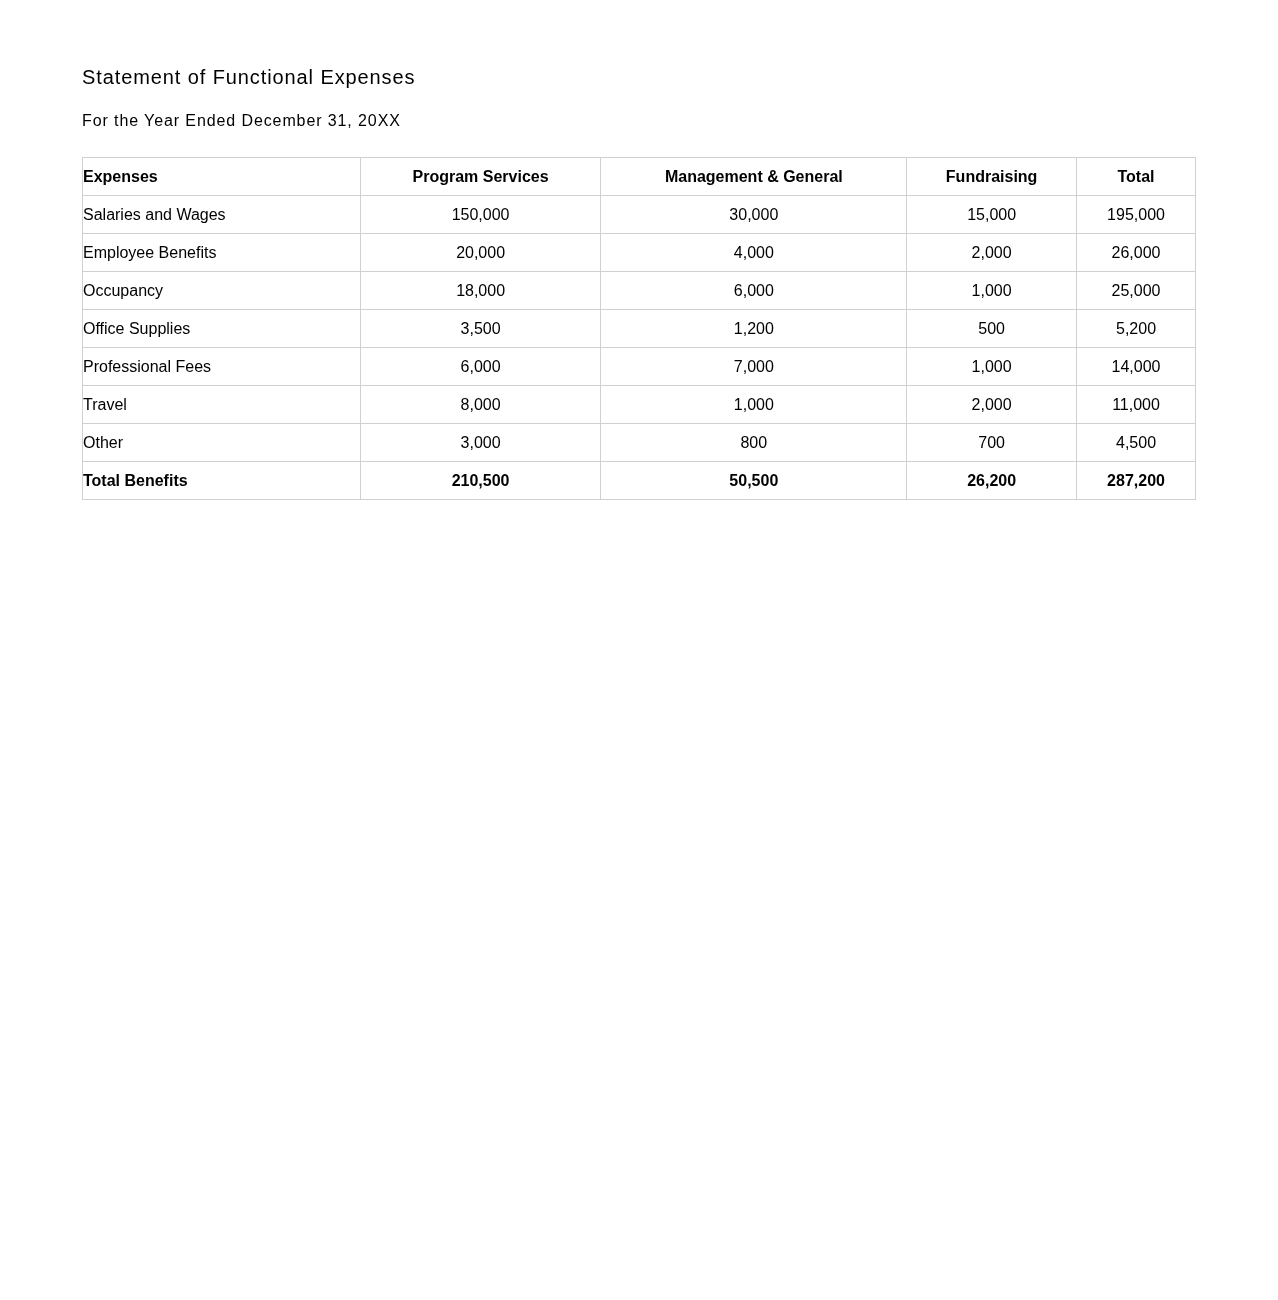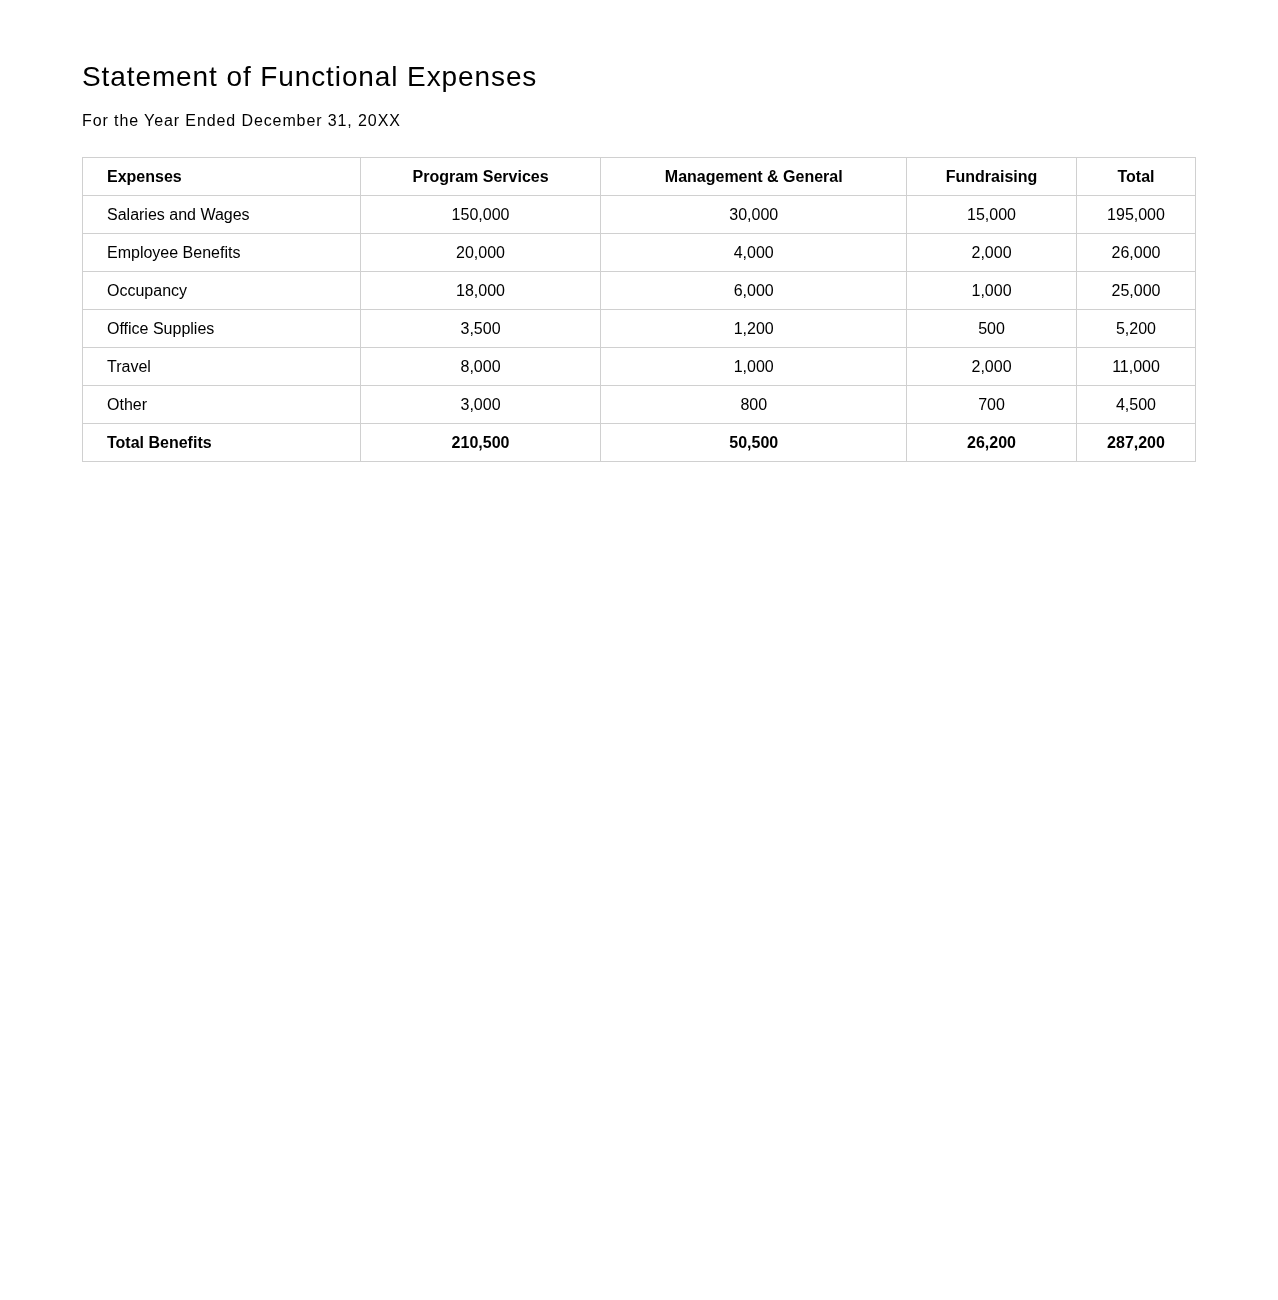--- a/index.html
+++ b/index.html
@@ -4,33 +4,33 @@
   <style>
     html, body { margin: 0; padding: 0; background: #ffffff; }
     body {
       width: 1278px; height: 1300px;
       font-family: "Liberation Sans", sans-serif;
       color: #000;
       position: relative;
     }
     .page { position: absolute; left: 82px; top: 57px; width: 1114px; }
     h1 {
-      margin: 0; font-weight: normal; font-size: 28px;
+      margin: 0; font-weight: normal; font-size: 20px;
       letter-spacing: 0.9px; line-height: 40px; height: 40px;
     }
     h2 {
       margin: 10px 0 0 0; font-weight: normal; font-size: 16px;
       letter-spacing: 0.9px; line-height: 28px; height: 28px;
     }
     table {
       position: absolute; top: 100px; left: 0;
       width: 1114px; border-collapse: collapse; font-size: 16px;
     }
     td, th {
-      border: 1px solid #d0d0d0; height: 38px; padding: 0 24px;
+      border: 1px solid #d0d0d0; height: 38px; padding: 0 0;
       box-sizing: border-box; line-height: 18px;
     }
     th { font-weight: bold; }
     .l { text-align: left; }
     .r { text-align: center; }
     tr.total td { font-weight: bold; }
     col.c0 { width: 278px; }
     col.c1 { width: 241px; }
     col.c2 { width: 306px; }
     col.c3 { width: 170px; }
@@ -83,20 +83,27 @@
         <td class="r">25,000</td>
       </tr>
       <tr>
         <td class="l">Office Supplies</td>
         <td class="r">3,500</td>
         <td class="r">1,200</td>
         <td class="r">500</td>
         <td class="r">5,200</td>
       </tr>
       <tr>
+        <td class="l">Professional Fees</td>
+        <td class="r">6,000</td>
+        <td class="r">7,000</td>
+        <td class="r">1,000</td>
+        <td class="r">14,000</td>
+      </tr>
+      <tr>
         <td class="l">Travel</td>
         <td class="r">8,000</td>
         <td class="r">1,000</td>
         <td class="r">2,000</td>
         <td class="r">11,000</td>
       </tr>
       <tr>
         <td class="l">Other</td>
         <td class="r">3,000</td>
         <td class="r">800</td>

